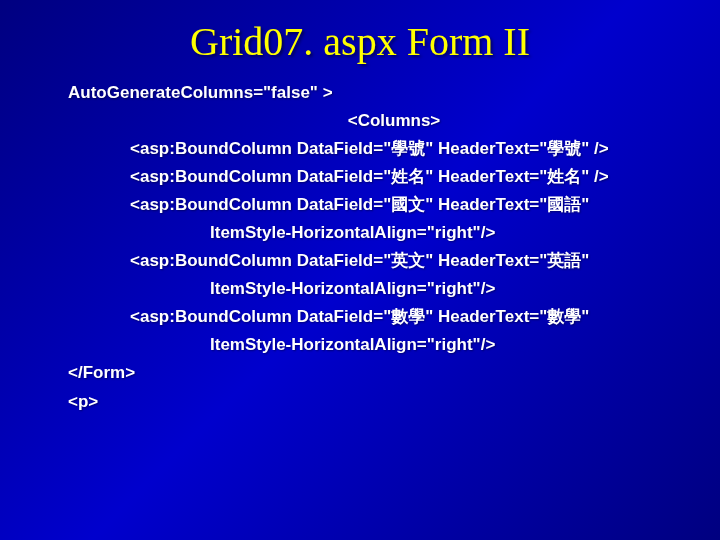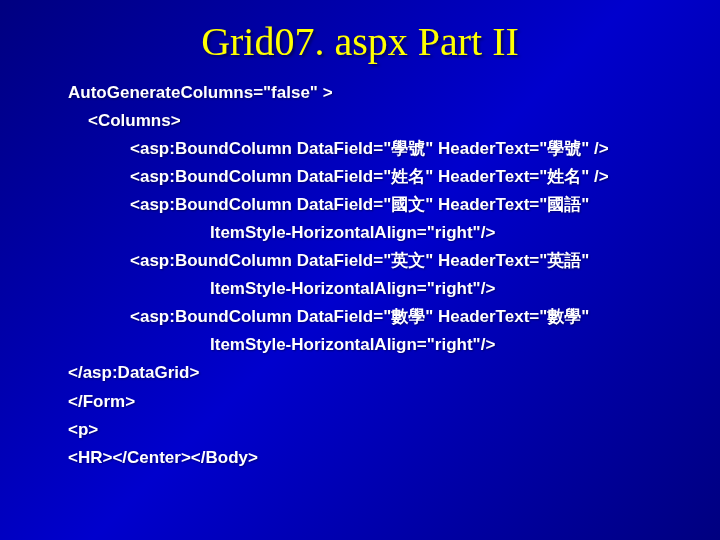--- a/index.html
+++ b/index.html
@@ -34,37 +34,35 @@
     letter-spacing: 0px;
     text-shadow: 1px 1px 2px rgba(0,0,0,0.4);
   }
   .bullet {
     display: inline-block;
     width: 18px;
     color: #FFFF00;
     font-size: 14px;
     vertical-align: middle;
   }
-  .ind1 { padding-left: 38px; }
+  .ind1 { padding-left: 38px; text-align: center; }
   .ind2 { padding-left: 80px; }
   .ind3 { padding-left: 160px; }
 </style>
 </head>
 <body>
 
-<div class="title">Grid07. aspx Part II</div>
+<div class="title">Grid07. aspx Form II</div>
 
 <div class="code-area">
   <div class="line"><span class="bullet"></span><span>AutoGenerateColumns="false" &gt;</span></div>
   <div class="line ind1"><span>&lt;Columns&gt;</span></div>
   <div class="line ind2"><span>&lt;asp:BoundColumn DataField="學號" HeaderText="學號" /&gt;</span></div>
   <div class="line ind2"><span>&lt;asp:BoundColumn DataField="姓名" HeaderText="姓名" /&gt;</span></div>
   <div class="line ind2"><span>&lt;asp:BoundColumn DataField="國文" HeaderText="國語"</span></div>
   <div class="line ind3"><span>ItemStyle-HorizontalAlign="right"/&gt;</span></div>
   <div class="line ind2"><span>&lt;asp:BoundColumn DataField="英文" HeaderText="英語"</span></div>
   <div class="line ind3"><span>ItemStyle-HorizontalAlign="right"/&gt;</span></div>
   <div class="line ind2"><span>&lt;asp:BoundColumn DataField="數學" HeaderText="數學"</span></div>
   <div class="line ind3"><span>ItemStyle-HorizontalAlign="right"/&gt;</span></div>
-  <div class="line"><span class="bullet"></span><span>&lt;/asp:DataGrid&gt;</span></div>
   <div class="line"><span class="bullet"></span><span>&lt;/Form&gt;</span></div>
   <div class="line"><span class="bullet"></span><span>&lt;p&gt;</span></div>
-  <div class="line"><span class="bullet"></span><span>&lt;HR&gt;&lt;/Center&gt;&lt;/Body&gt;</span></div>
 </div>
 
 </body></html>

